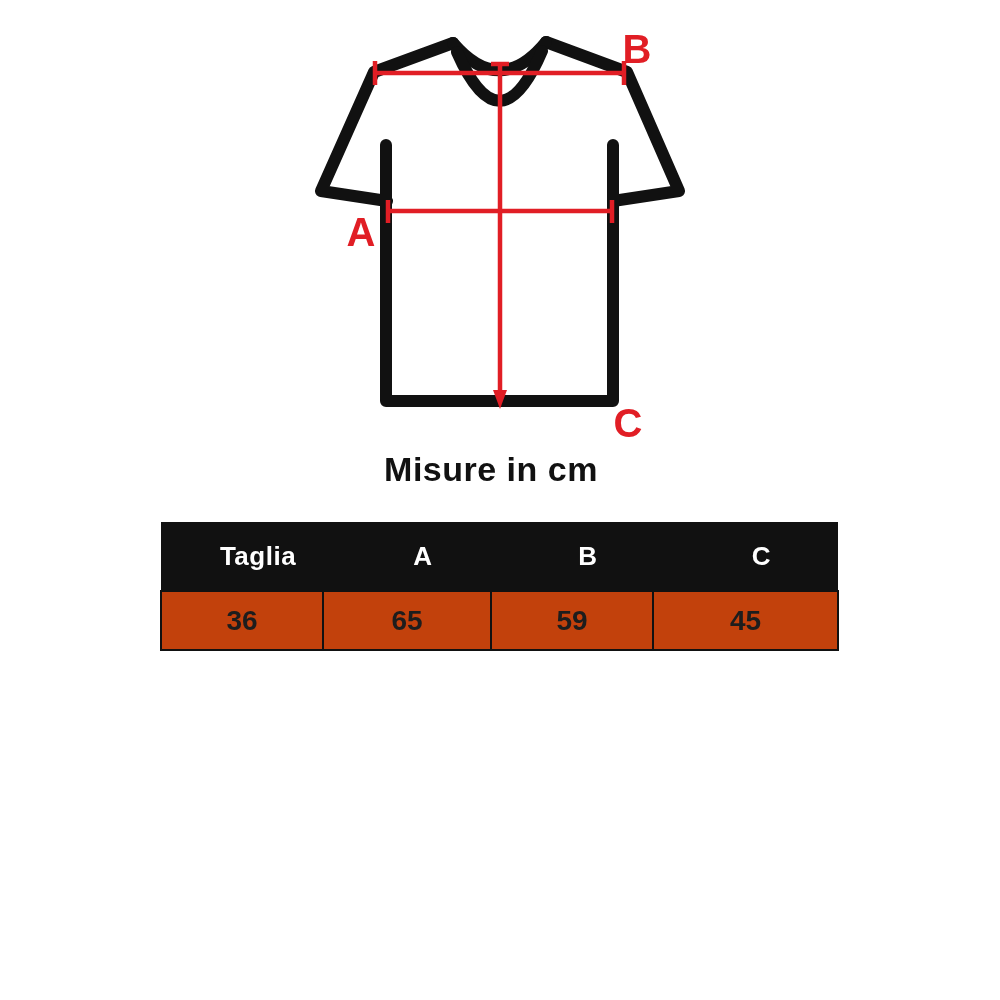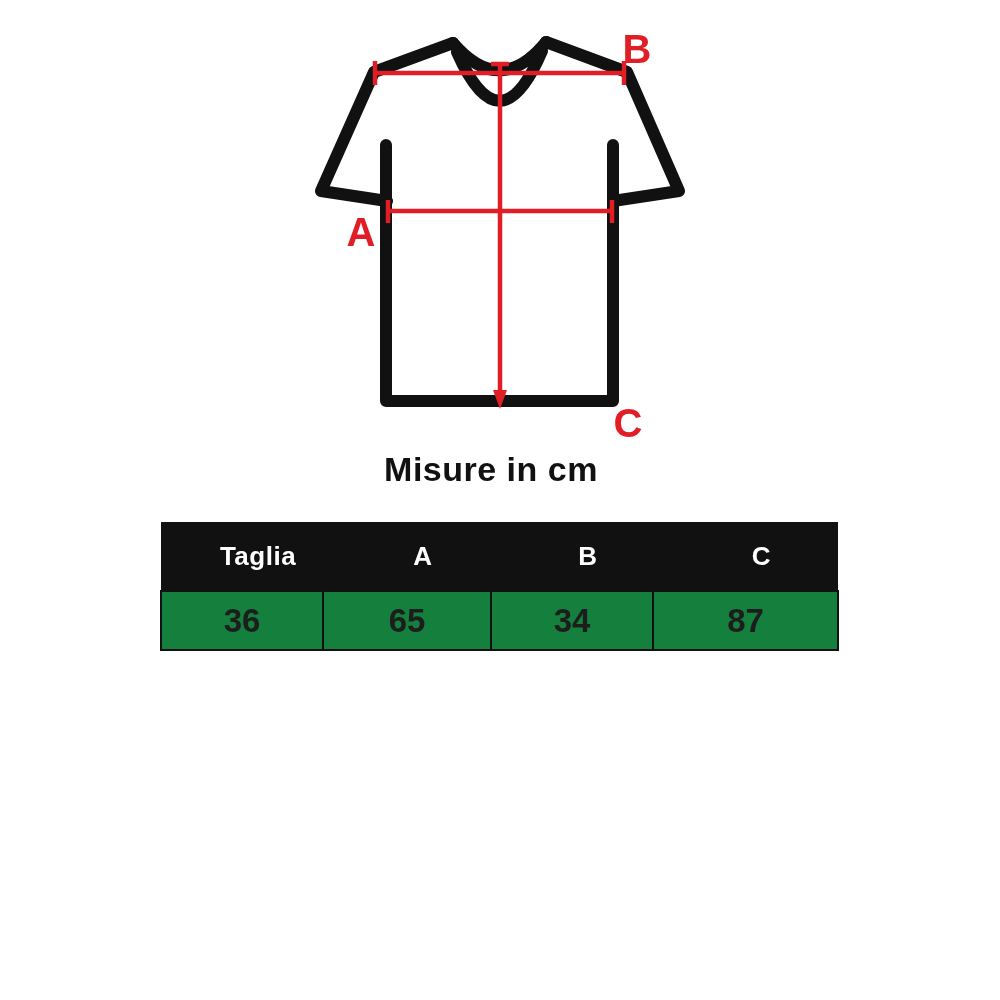--- a/index.html
+++ b/index.html
@@ -70,23 +70,23 @@
     font-size: 26px;
     font-weight: 800;
     letter-spacing: 0.5px;
     border: 0;
     text-align: center;
     vertical-align: middle;
     padding-left: 33px;
   }
   .size-table td {
     height: 55px;
-    background: #15803d;
+    background: #c2410c;
     color: #1d1d1d;
-    font-size: 33px;
+    font-size: 28px;
     font-weight: 700;
     text-align: center;
     vertical-align: middle;
     border: 2px solid var(--ink, #111111);
   }
 </style>
 </head>
 <body>
 
 <div class="canvas">
@@ -136,19 +136,19 @@
         <th>Taglia</th>
         <th>A</th>
         <th>B</th>
         <th>C</th>
       </tr>
     </thead>
     <tbody>
       <tr>
         <td>36</td>
         <td>65</td>
-        <td>34</td>
-        <td>87</td>
+        <td>59</td>
+        <td>45</td>
       </tr>
     </tbody>
   </table>
 
 </div>
 
 </body></html>

